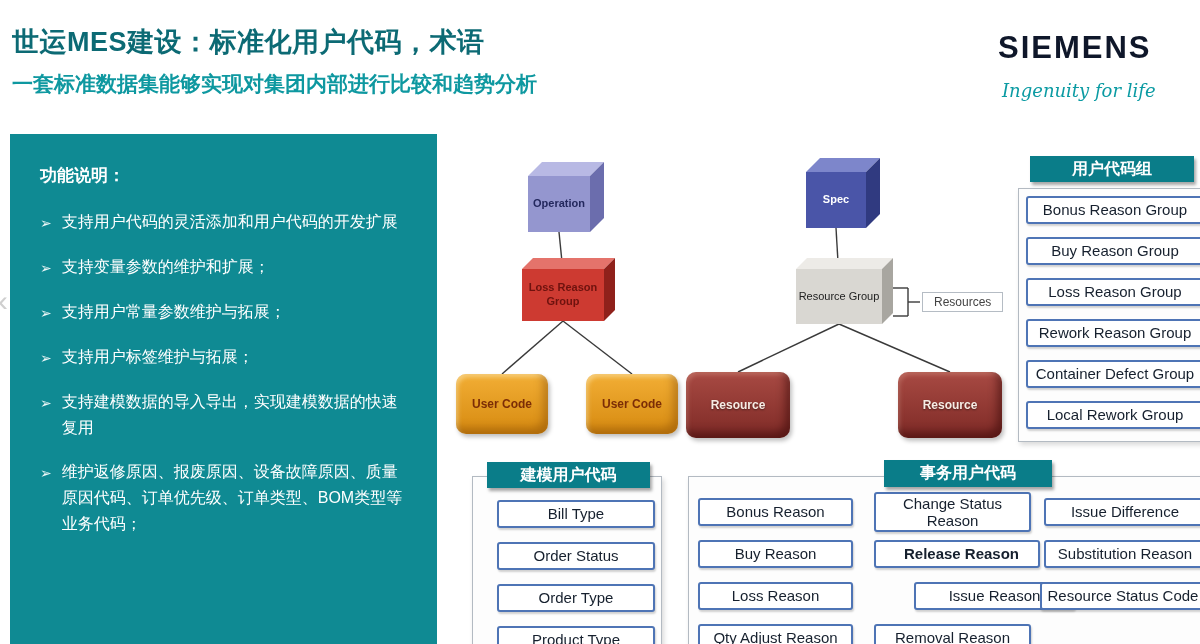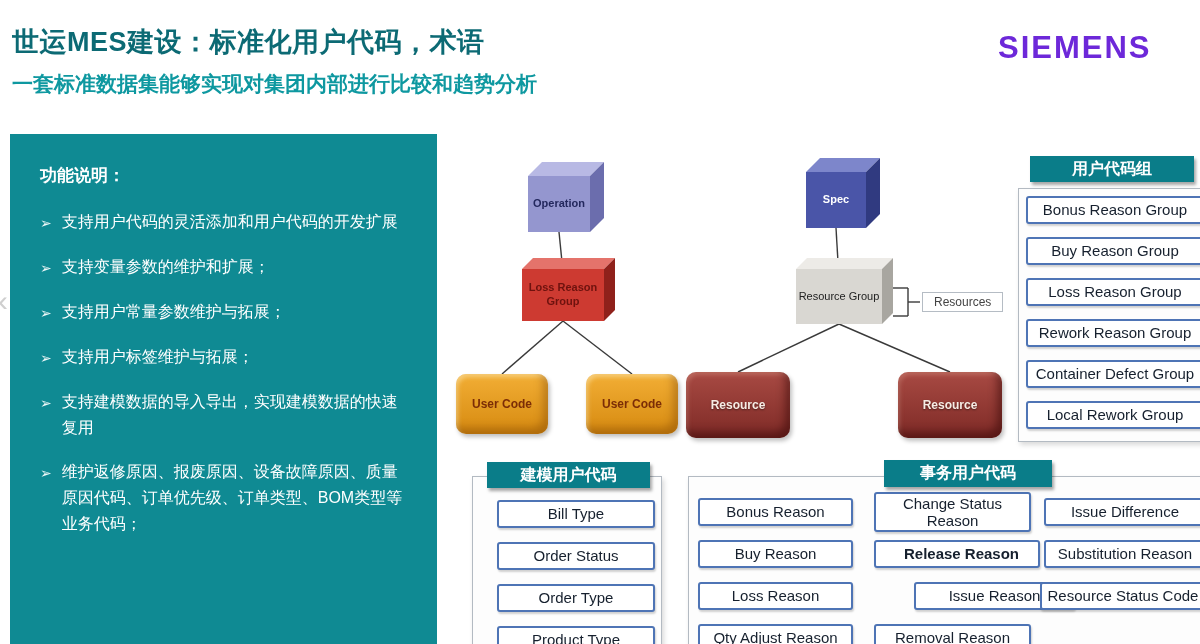--- a/index.html
+++ b/index.html
@@ -12,21 +12,21 @@
   .slide-title {
     position:absolute; left:12px; top:24px;
     font-size:27px; font-weight:bold; color:#0c6a74; letter-spacing:.5px;
   }
   .slide-subtitle {
     position:absolute; left:12px; top:70px;
     font-size:21px; font-weight:bold; color:#0e98a0;
   }
   .brand-logo {
     position:absolute; left:998px; top:30px; width:200px;
-    font-size:31px; font-weight:bold; letter-spacing:2px; color:#6d28d9;
+    font-size:31px; font-weight:bold; letter-spacing:2px; color:#0f172a;
   }
   .brand-tagline {
     position:absolute; left:1002px; top:80px;
     font-family:"DejaVu Serif",serif; font-style:italic;
     font-size:18px; color:#0b9ba3;
   }
   .nav-chevron {
     position:absolute; left:-2px; top:286px; font-size:30px; color:#cfcfcf;
     line-height:1; cursor:pointer;
   }
@@ -125,20 +125,21 @@
   .btn.wrap { white-space:normal; }
 </style>
 </head>
 <body>
 
 <div class="slide">
 
   <div class="slide-title">世运MES建设：标准化用户代码，术语</div>
   <div class="slide-subtitle">一套标准数据集能够实现对集团内部进行比较和趋势分析</div>
   <div class="brand-logo">SIEMENS</div>
+  <div class="brand-tagline">Ingenuity for life</div>
   <div class="nav-chevron">‹</div>
 
   <div class="features-panel">
     <div class="features-heading">功能说明：</div>
     <div class="features-list">
       <div class="feature-item">
         <span class="bullet">➢</span>
         <span>支持用户代码的灵活添加和用户代码的开发扩展</span>
       </div>
       <div class="feature-item">

